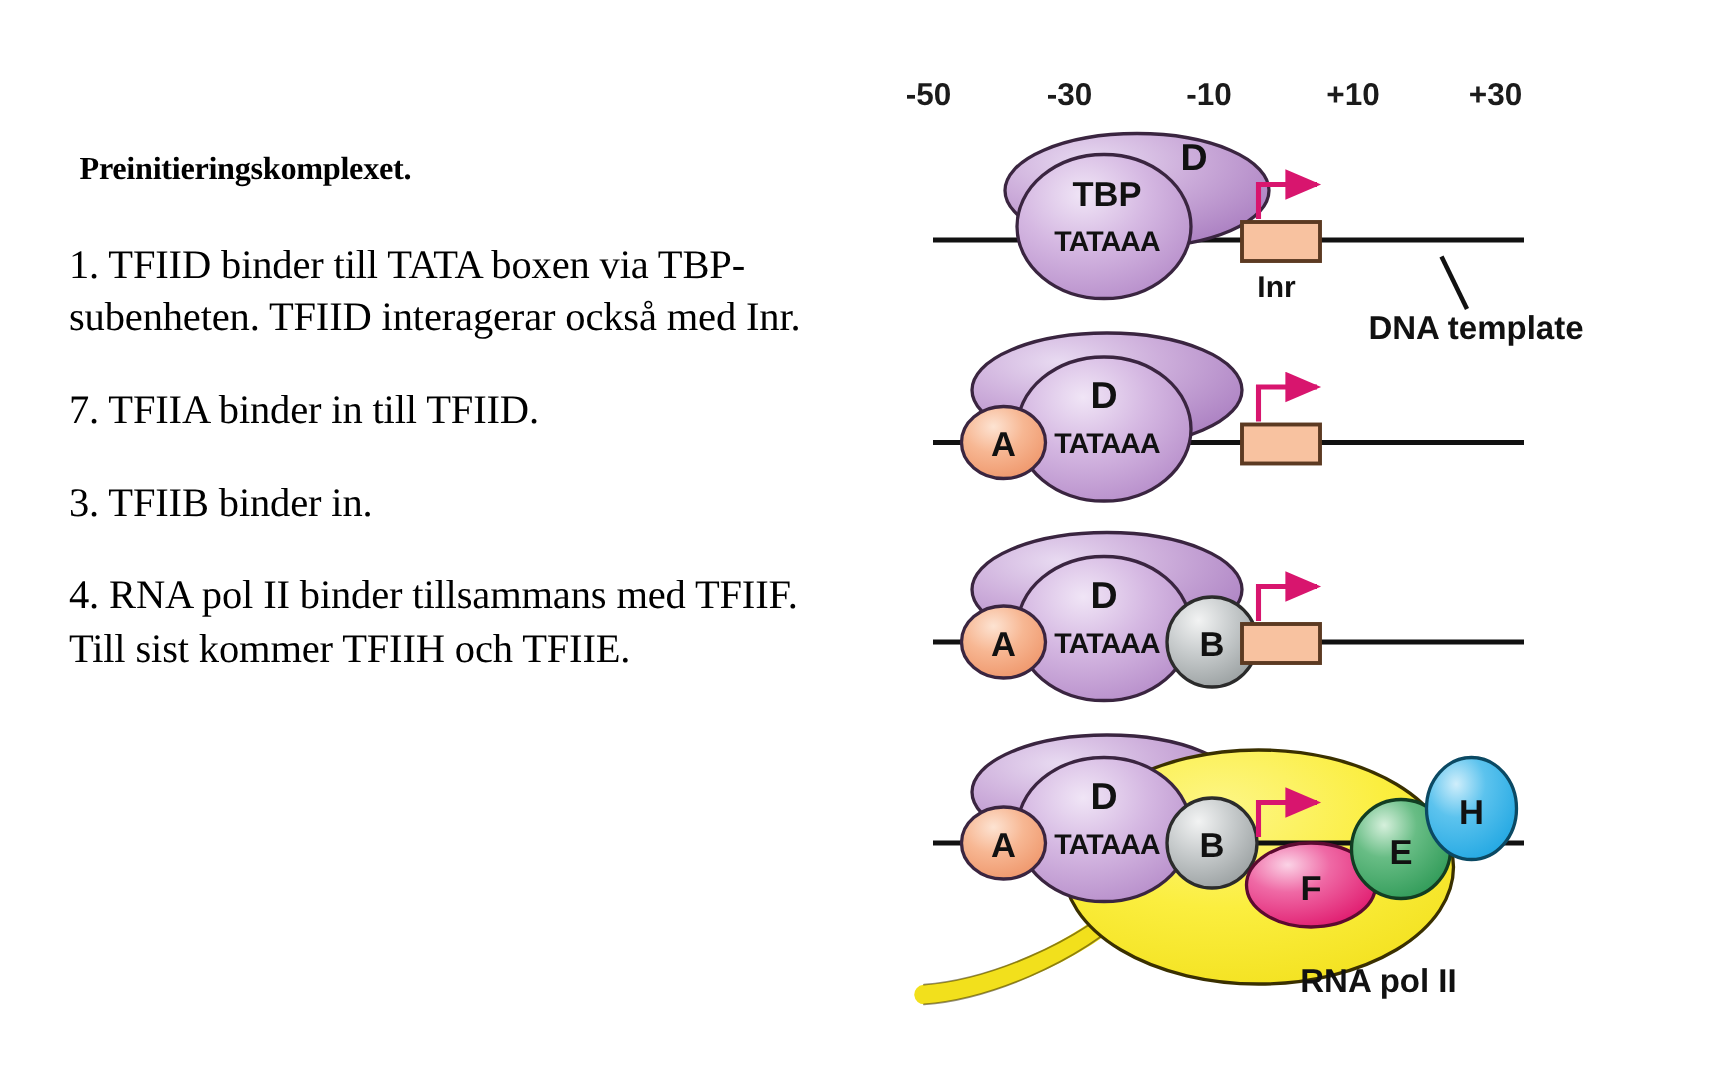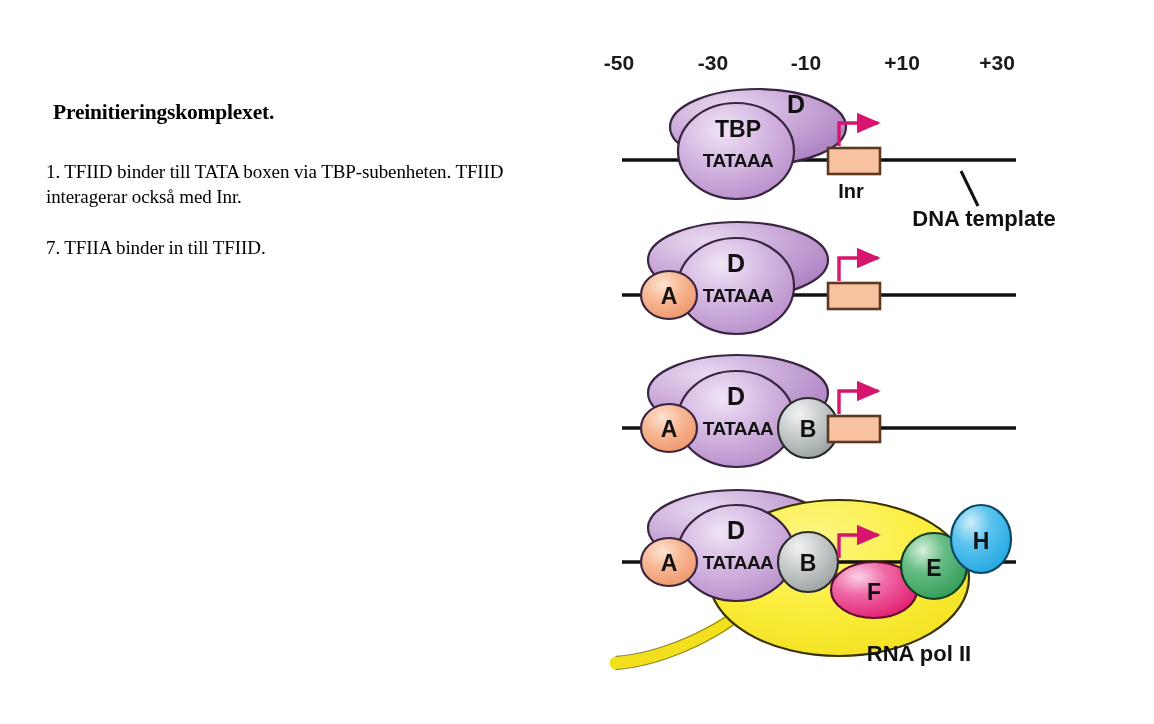--- a/index.html
+++ b/index.html
@@ -30,21 +30,21 @@
     font-family: "Liberation Serif", serif;
     font-weight: bold;
     font-size: 21.5px;
     color: #000000;
     letter-spacing: -0.2px;
     margin: 0 0 34px 7px;
     line-height: 1.15;
   }
   .body-para {
     font-family: "Liberation Serif", serif;
-    font-size: 19px;
+    font-size: 27px;
     color: #000000;
     line-height: 1.32;
     margin: 0 0 26px 0;
     letter-spacing: -0.1px;
   }
   .body-para:last-child { margin-bottom: 0; }
 
   
   #diagram {
     position: absolute;
@@ -87,20 +87,22 @@
 </style>
 </head>
 <body>
 
 <div id="slide">
 
   <div id="text-column">
     <div class="slide-title">Preinitieringskomplexet.</div>
     <div class="body-para">1. TFIID binder till TATA boxen via TBP-subenheten. TFIID interagerar också med Inr.</div>
     <div class="body-para">7. TFIIA binder in till TFIID.</div>
+    <div class="body-para">3. TFIIB binder in.</div>
+    <div class="body-para">4. RNA pol II binder tillsammans med TFIIF. Till sist kommer TFIIH och TFIIE.</div>
   </div>
 
   <div id="diagram">
     <svg width="500" height="650" viewBox="0 0 500 650" xmlns="http://www.w3.org/2000/svg">
       <defs>
 
         <radialGradient id="gradPurpleBack" cx="32%" cy="25%" r="85%">
           <stop offset="0%" stop-color="#e8daf1"></stop>
           <stop offset="45%" stop-color="#cdaedb"></stop>
           <stop offset="100%" stop-color="#a97dc0"></stop>

